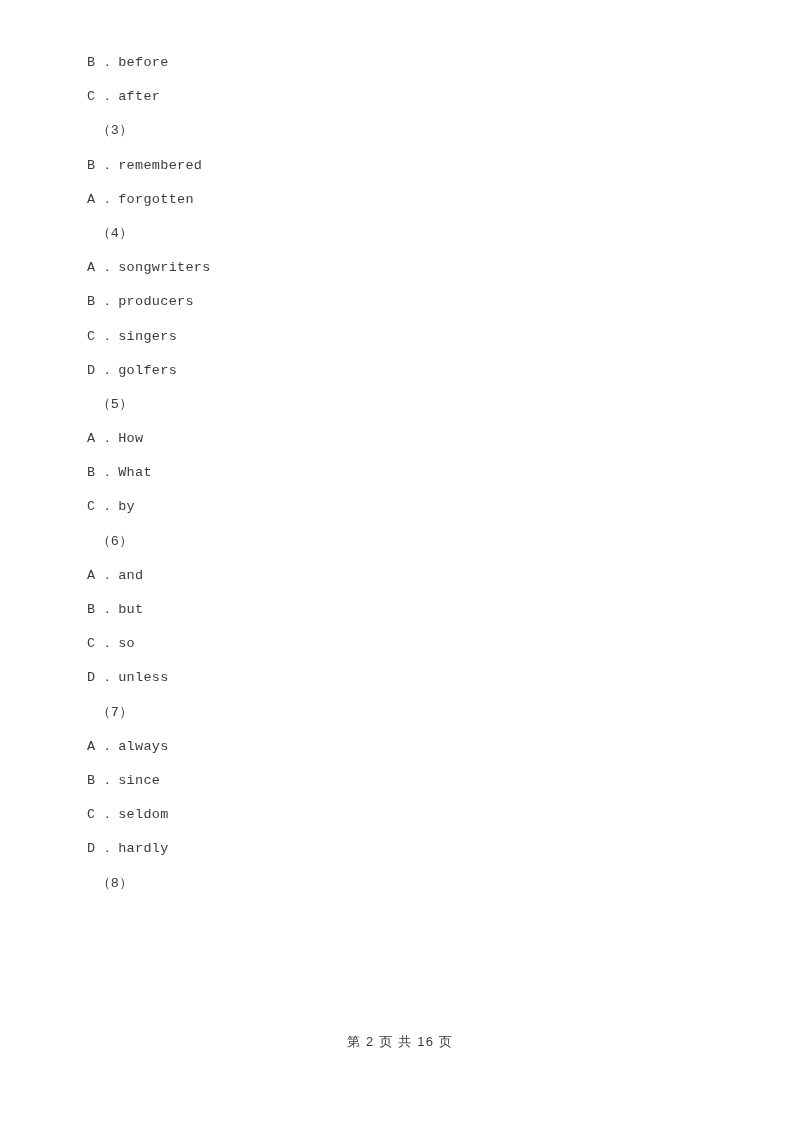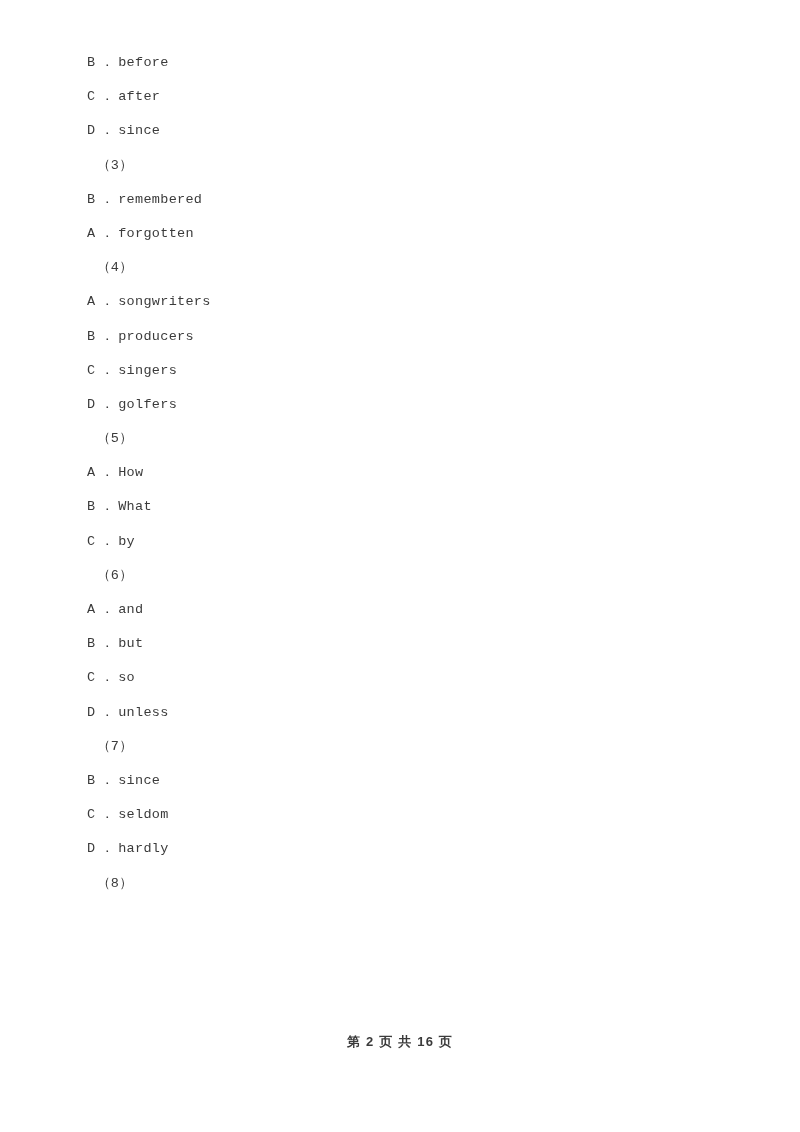--- a/index.html
+++ b/index.html
@@ -56,50 +56,49 @@
     position: absolute;
     left: 0;
     top: 1033px;
     width: 800px;
     text-align: center;
     font-size: 13px;
     color: #3b3b3b;
     font-family: "Liberation Sans", sans-serif;
     letter-spacing: 1.2px;
     white-space: pre;
-    font-weight: bold;
   }
 </style>
 </head>
 <body>
 
 <div class="page">
 
   <div class="content" id="content">
       <div class="line option"><span class="opt-letter">B</span><span class="opt-dot">．</span><span class="opt-text">before</span></div>
       <div class="line option"><span class="opt-letter">C</span><span class="opt-dot">．</span><span class="opt-text">after</span></div>
-      <div class="line option"><span class="opt-letter">D</span><span class="opt-dot">．</span><span class="opt-text">since</span></div>
       <div class="line qnum">（3）</div>
       <div class="line option"><span class="opt-letter">B</span><span class="opt-dot">．</span><span class="opt-text">remembered</span></div>
       <div class="line option"><span class="opt-letter">A</span><span class="opt-dot">．</span><span class="opt-text">forgotten</span></div>
       <div class="line qnum">（4）</div>
       <div class="line option"><span class="opt-letter">A</span><span class="opt-dot">．</span><span class="opt-text">songwriters</span></div>
       <div class="line option"><span class="opt-letter">B</span><span class="opt-dot">．</span><span class="opt-text">producers</span></div>
       <div class="line option"><span class="opt-letter">C</span><span class="opt-dot">．</span><span class="opt-text">singers</span></div>
       <div class="line option"><span class="opt-letter">D</span><span class="opt-dot">．</span><span class="opt-text">golfers</span></div>
       <div class="line qnum">（5）</div>
       <div class="line option"><span class="opt-letter">A</span><span class="opt-dot">．</span><span class="opt-text">How</span></div>
       <div class="line option"><span class="opt-letter">B</span><span class="opt-dot">．</span><span class="opt-text">What</span></div>
       <div class="line option"><span class="opt-letter">C</span><span class="opt-dot">．</span><span class="opt-text">by</span></div>
       <div class="line qnum">（6）</div>
       <div class="line option"><span class="opt-letter">A</span><span class="opt-dot">．</span><span class="opt-text">and</span></div>
       <div class="line option"><span class="opt-letter">B</span><span class="opt-dot">．</span><span class="opt-text">but</span></div>
       <div class="line option"><span class="opt-letter">C</span><span class="opt-dot">．</span><span class="opt-text">so</span></div>
       <div class="line option"><span class="opt-letter">D</span><span class="opt-dot">．</span><span class="opt-text">unless</span></div>
       <div class="line qnum">（7）</div>
+      <div class="line option"><span class="opt-letter">A</span><span class="opt-dot">．</span><span class="opt-text">always</span></div>
       <div class="line option"><span class="opt-letter">B</span><span class="opt-dot">．</span><span class="opt-text">since</span></div>
       <div class="line option"><span class="opt-letter">C</span><span class="opt-dot">．</span><span class="opt-text">seldom</span></div>
       <div class="line option"><span class="opt-letter">D</span><span class="opt-dot">．</span><span class="opt-text">hardly</span></div>
       <div class="line qnum">（8）</div>
     </div>
 
   <div class="footer">第 2 页 共 16 页</div>
 
 </div>
 

